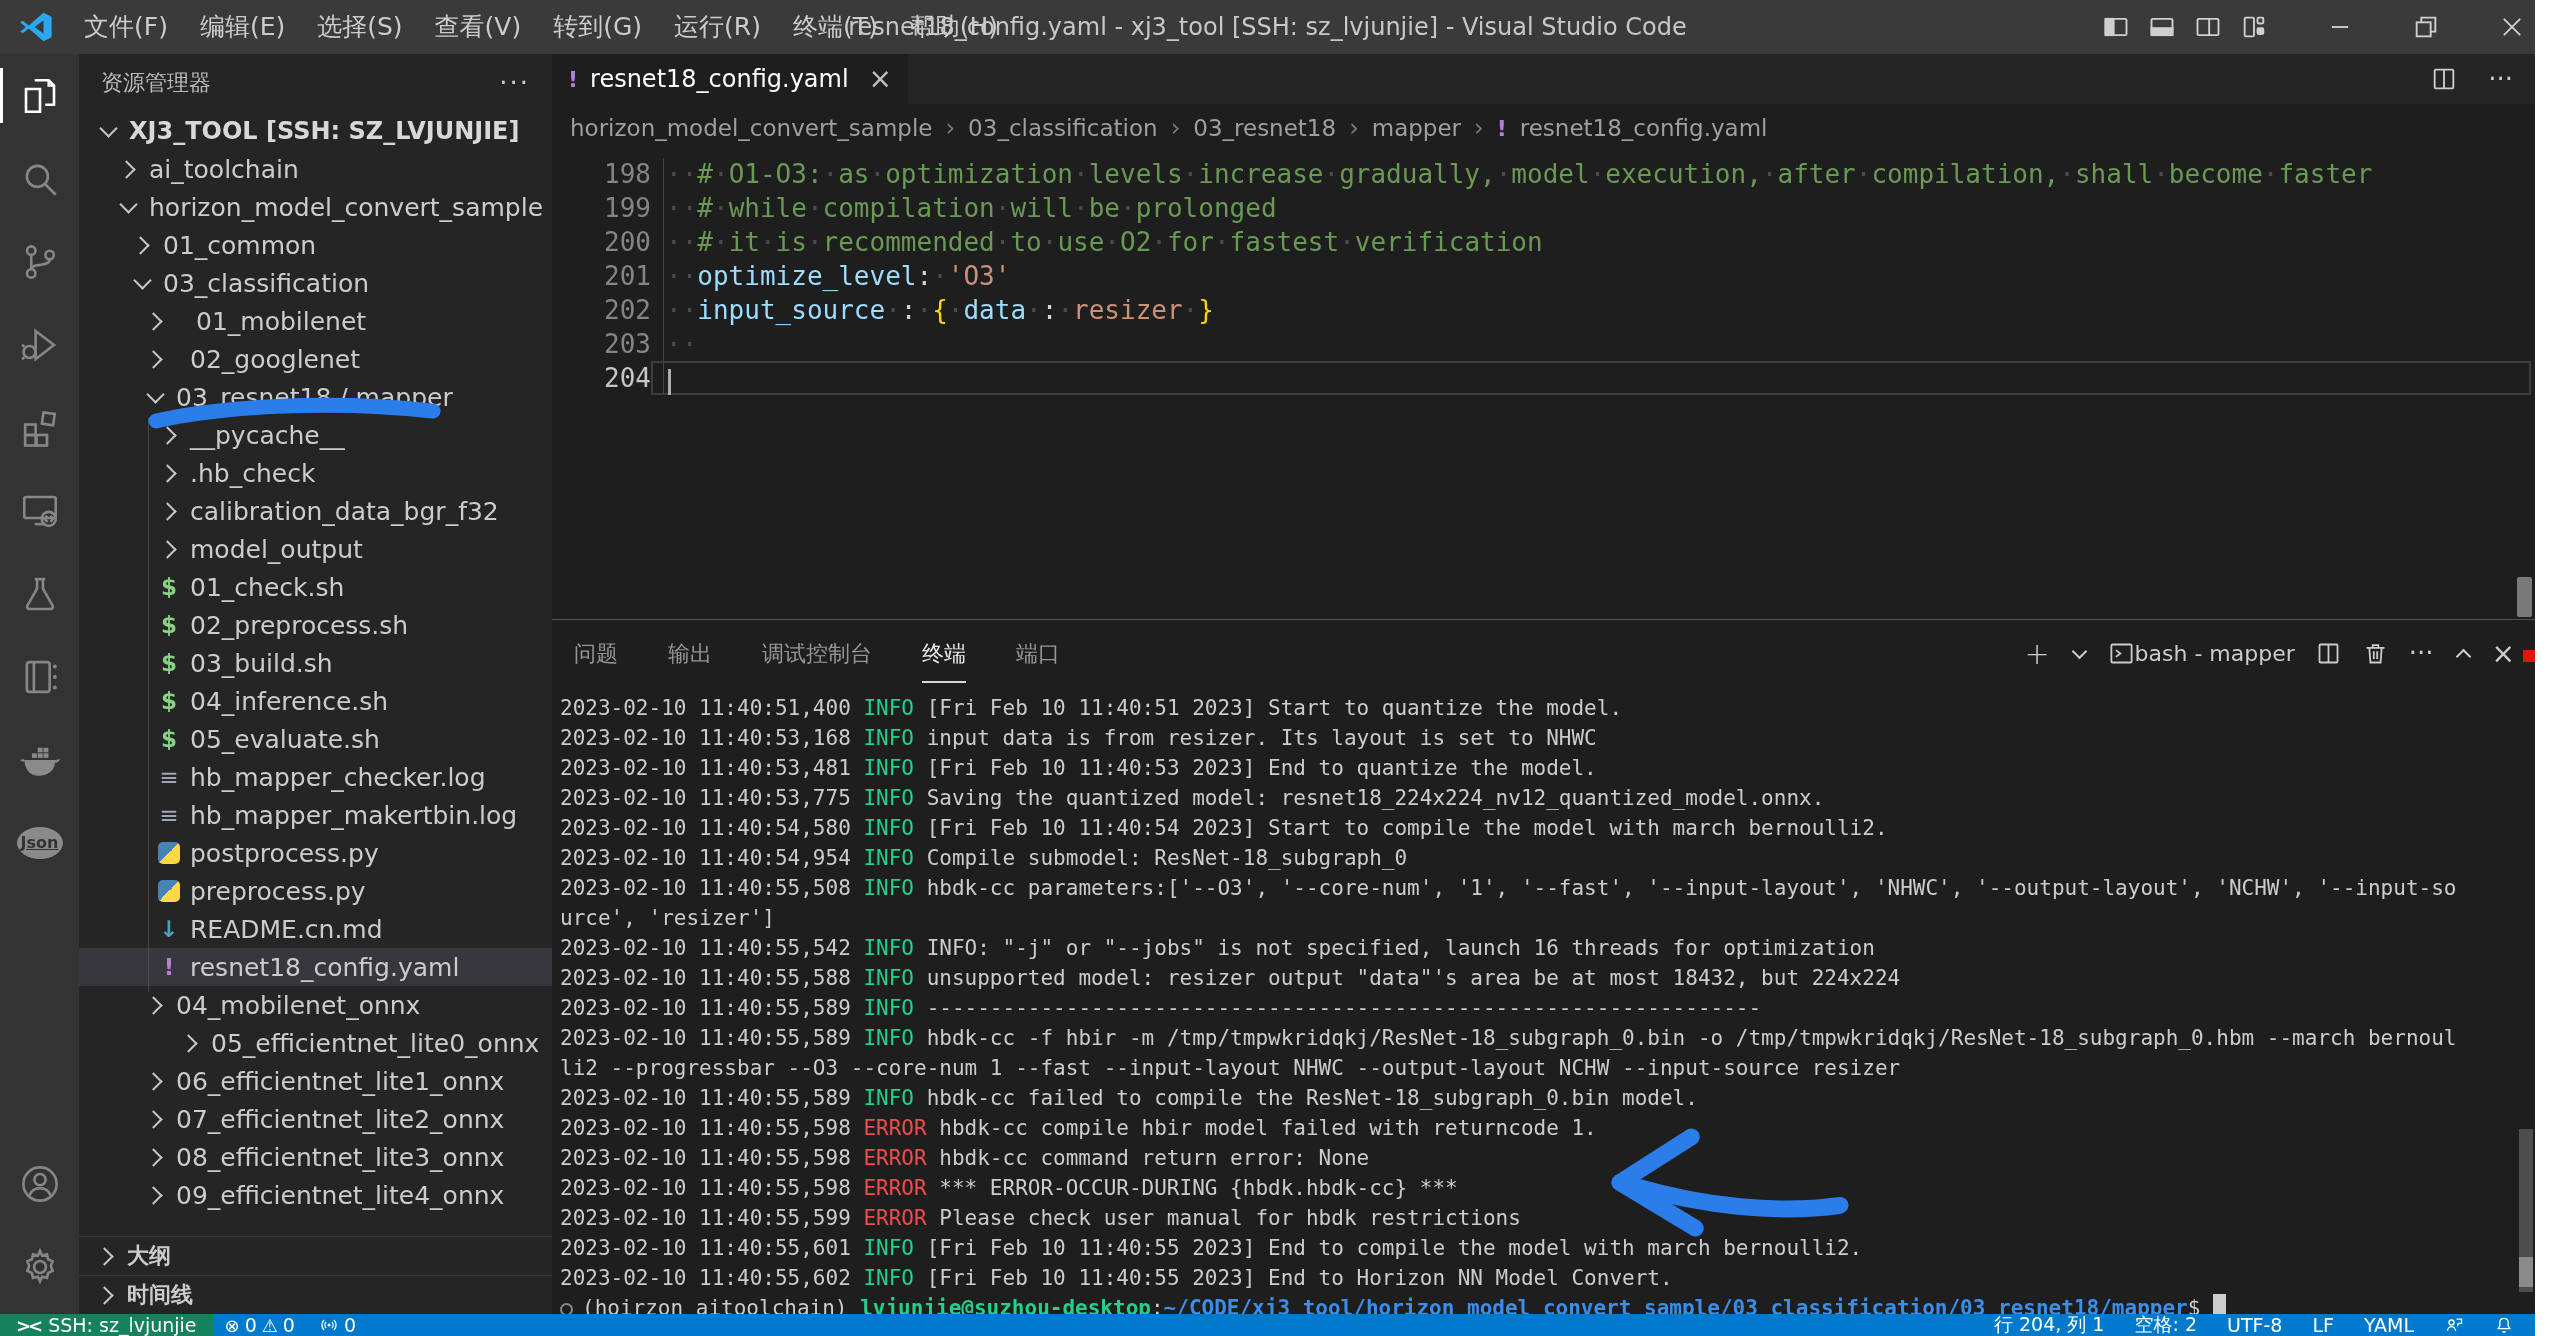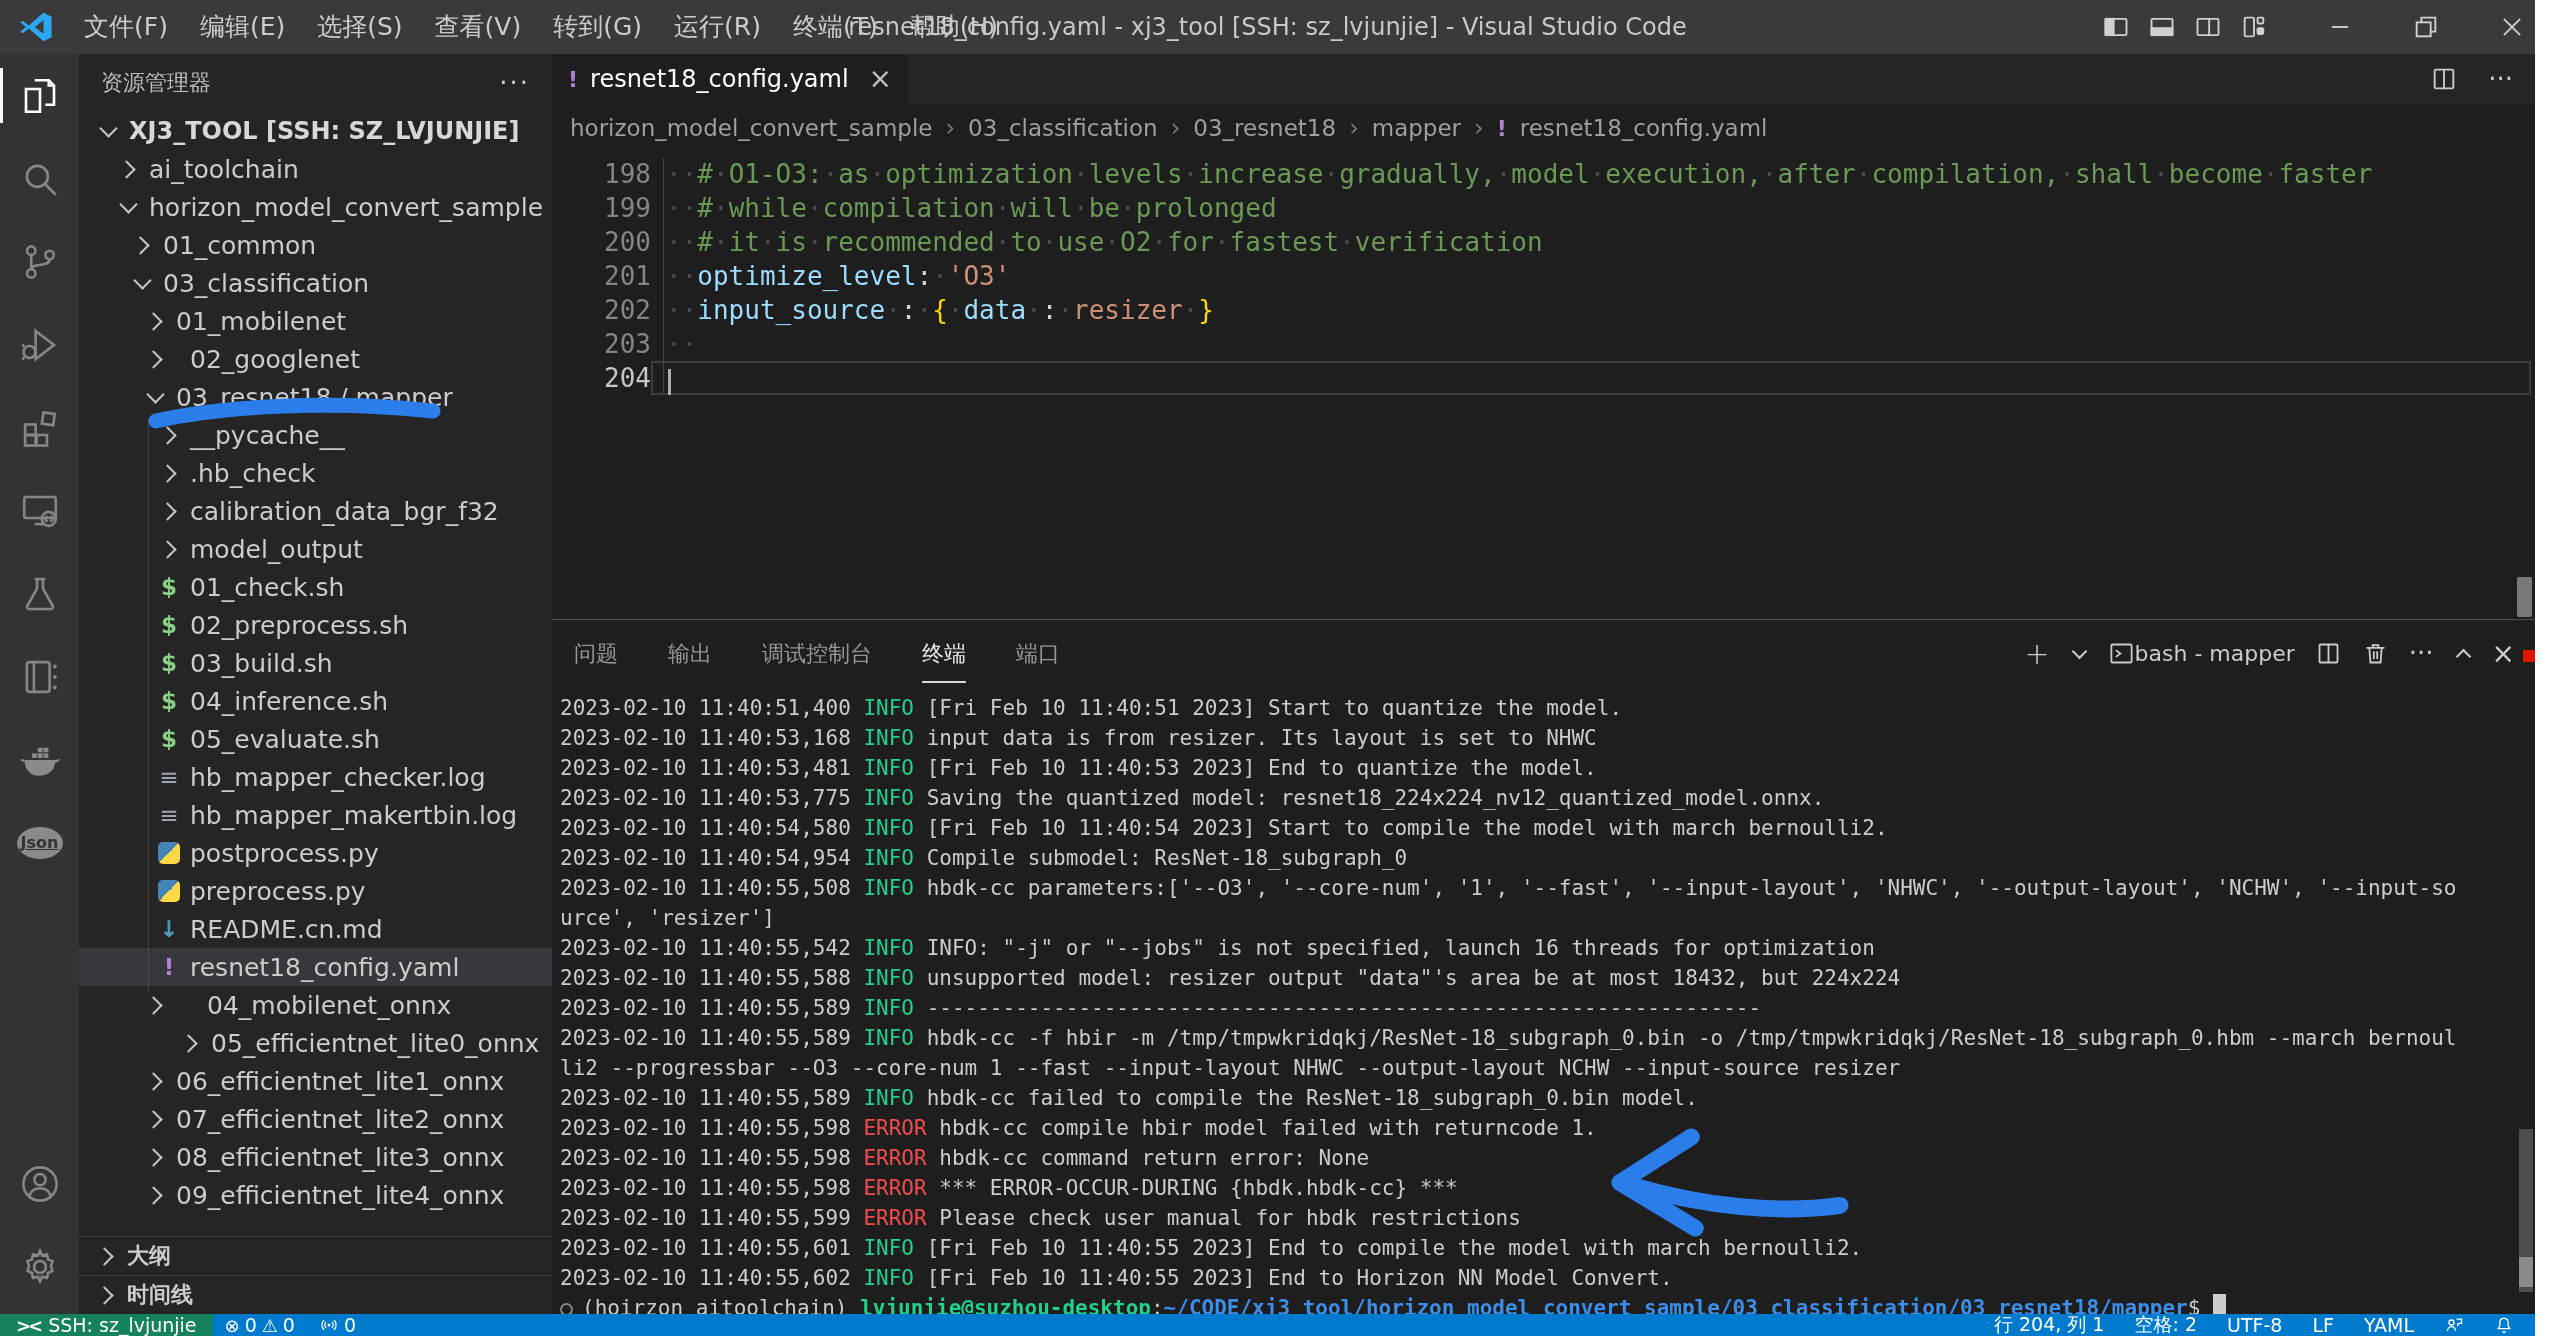--- a/index.html
+++ b/index.html
@@ -301,21 +301,21 @@
             <span>horizon_model_convert_sample</span>
           </div>
           <div class="tree-row" style="padding-left: 50px;">
             <span class="chev right"></span>
             <span>01_common</span>
           </div>
           <div class="tree-row" style="padding-left: 50px;">
             <span class="chev down"></span>
             <span>03_classification</span>
           </div>
-          <div class="tree-row" style="padding-left: 63px;">
+          <div class="tree-row" style="padding-left: 63px; gap: 20px;">
             <span class="chev right"></span>
             <span>01_mobilenet</span>
           </div>
           <div class="tree-row" style="padding-left: 63px; gap: 14px;">
             <span class="chev right"></span>
             <span>02_googlenet</span>
           </div>
           <div class="tree-row" style="padding-left: 63px;">
             <span class="chev down"></span>
             <span>03_resnet18 / mapper</span>
@@ -373,21 +373,21 @@
             <span>preprocess.py</span>
           </div>
           <div class="tree-row" style="padding-left: 77px;">
             <span class="fic ic-md">↓</span>
             <span>README.cn.md</span>
           </div>
           <div class="tree-row selected" style="padding-left: 77px;">
             <span class="fic ic-yaml">!</span>
             <span>resnet18_config.yaml</span>
           </div>
-          <div class="tree-row" style="padding-left: 63px; gap: 31px;">
+          <div class="tree-row" style="padding-left: 63px;">
             <span class="chev right"></span>
             <span>04_mobilenet_onnx</span>
           </div>
           <div class="tree-row" style="padding-left: 98px;">
             <span class="chev right"></span>
             <span>05_efficientnet_lite0_onnx</span>
           </div>
           <div class="tree-row" style="padding-left: 63px;">
             <span class="chev right"></span>
             <span>06_efficientnet_lite1_onnx</span>

